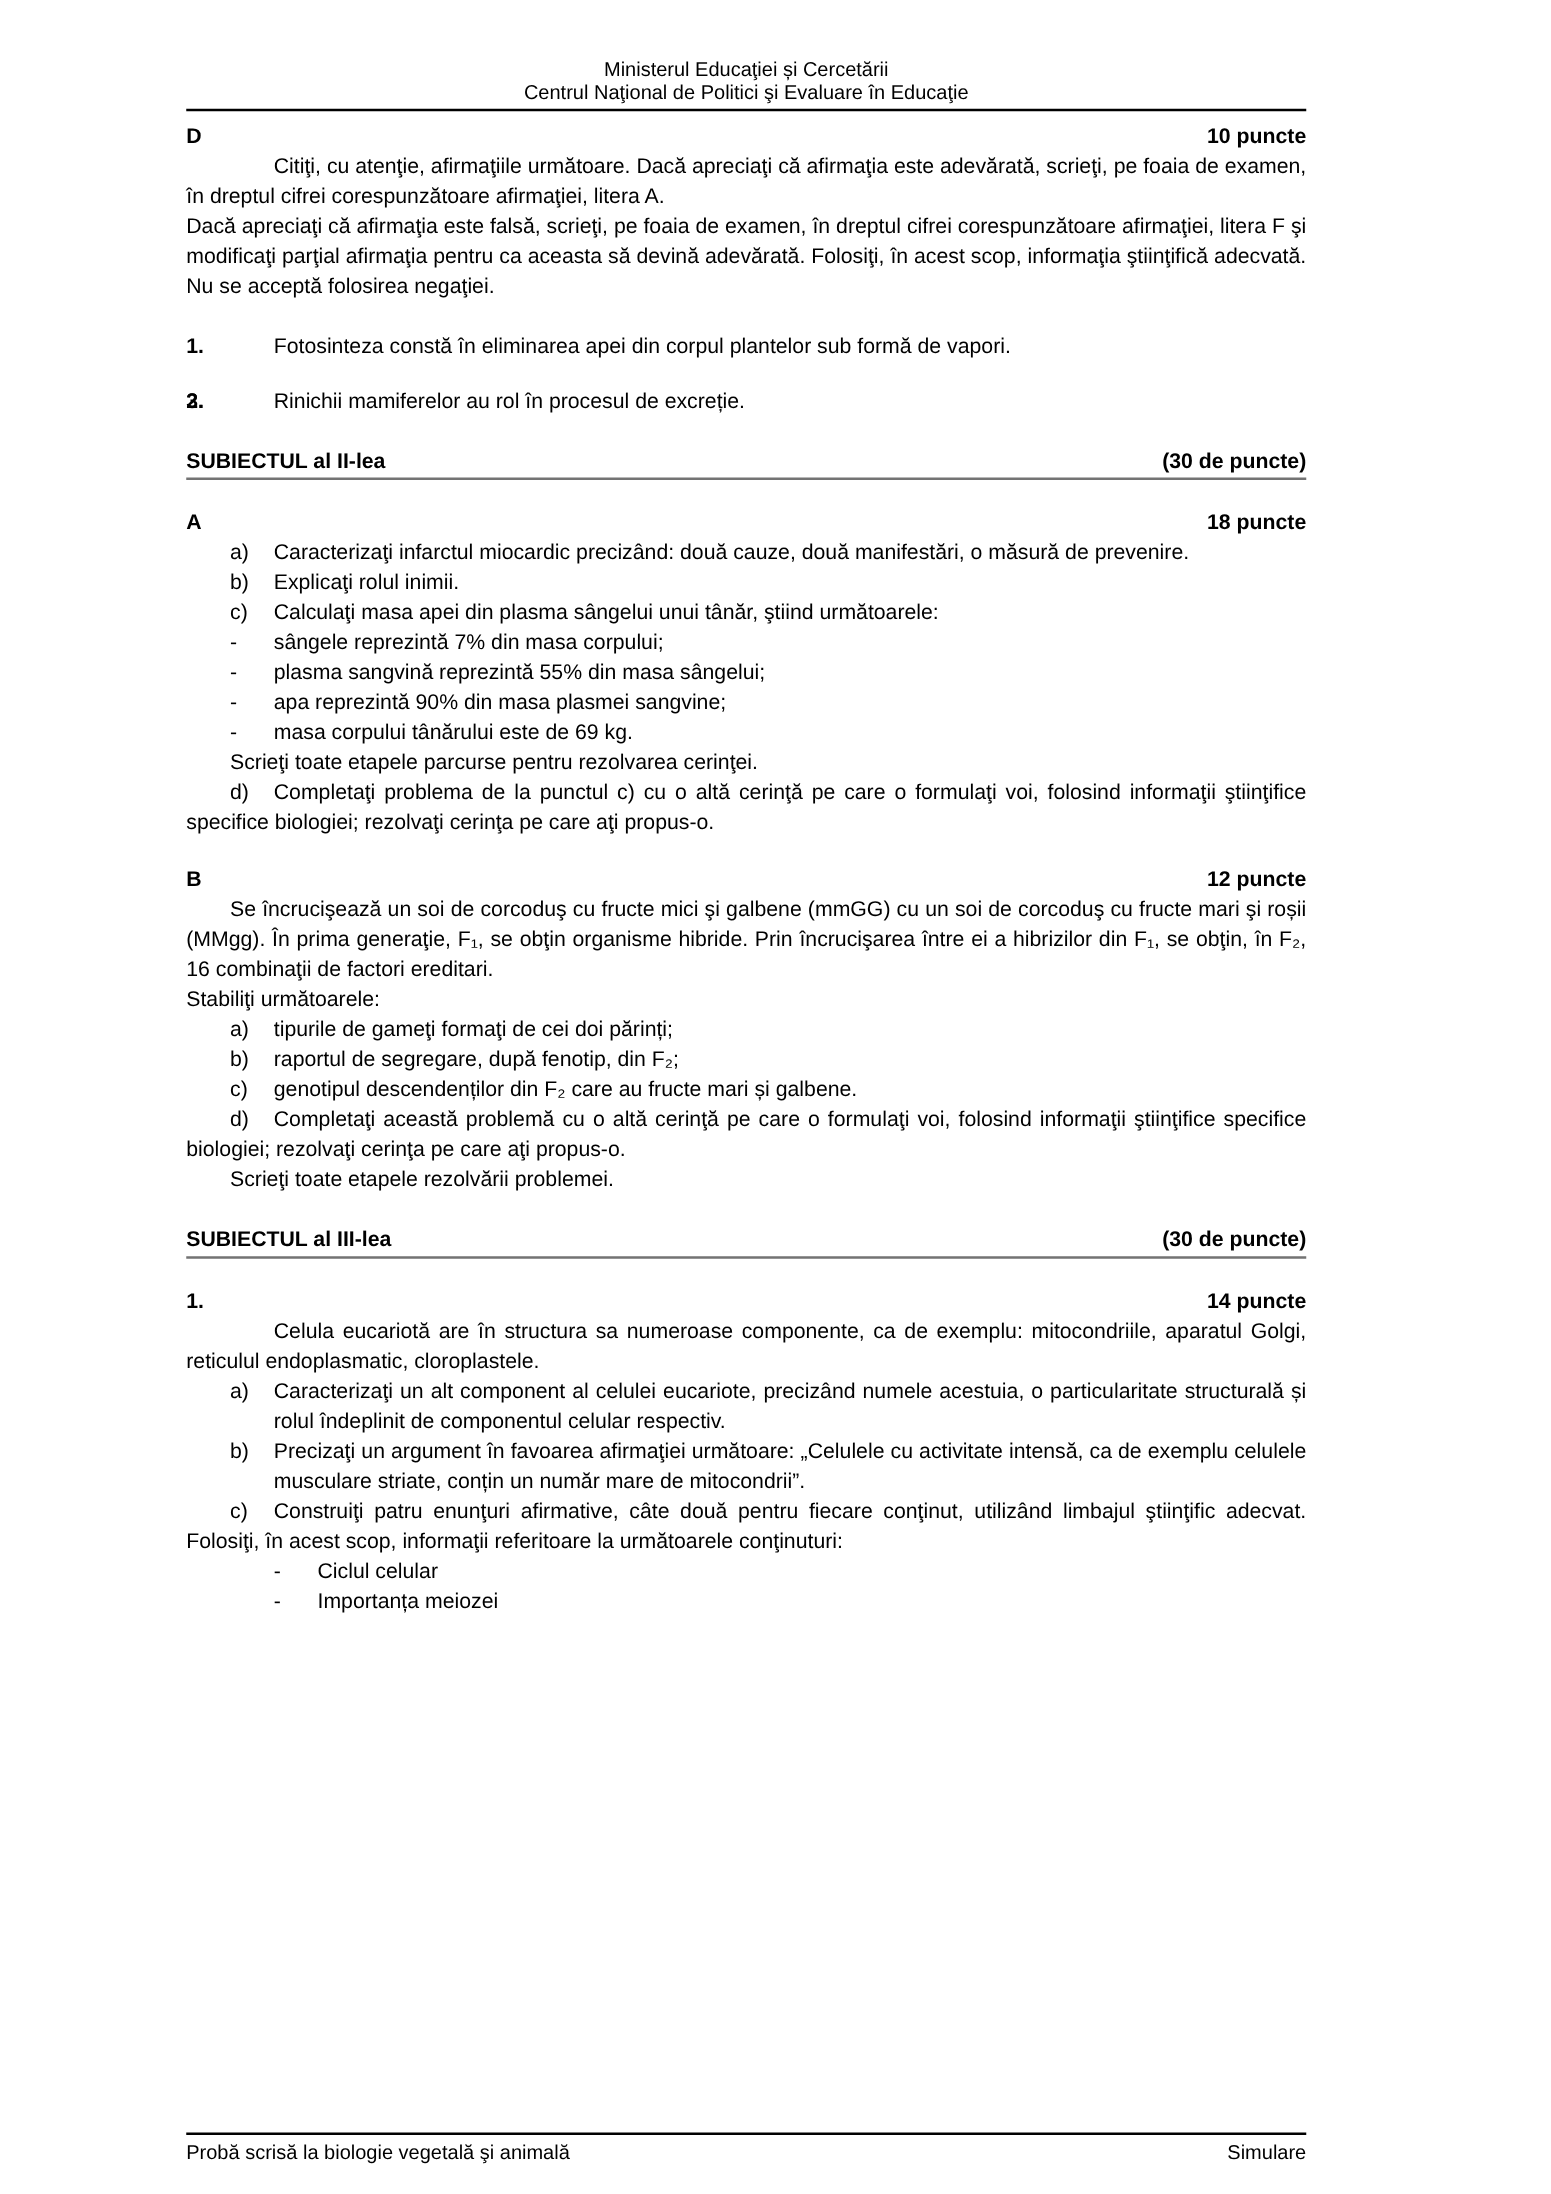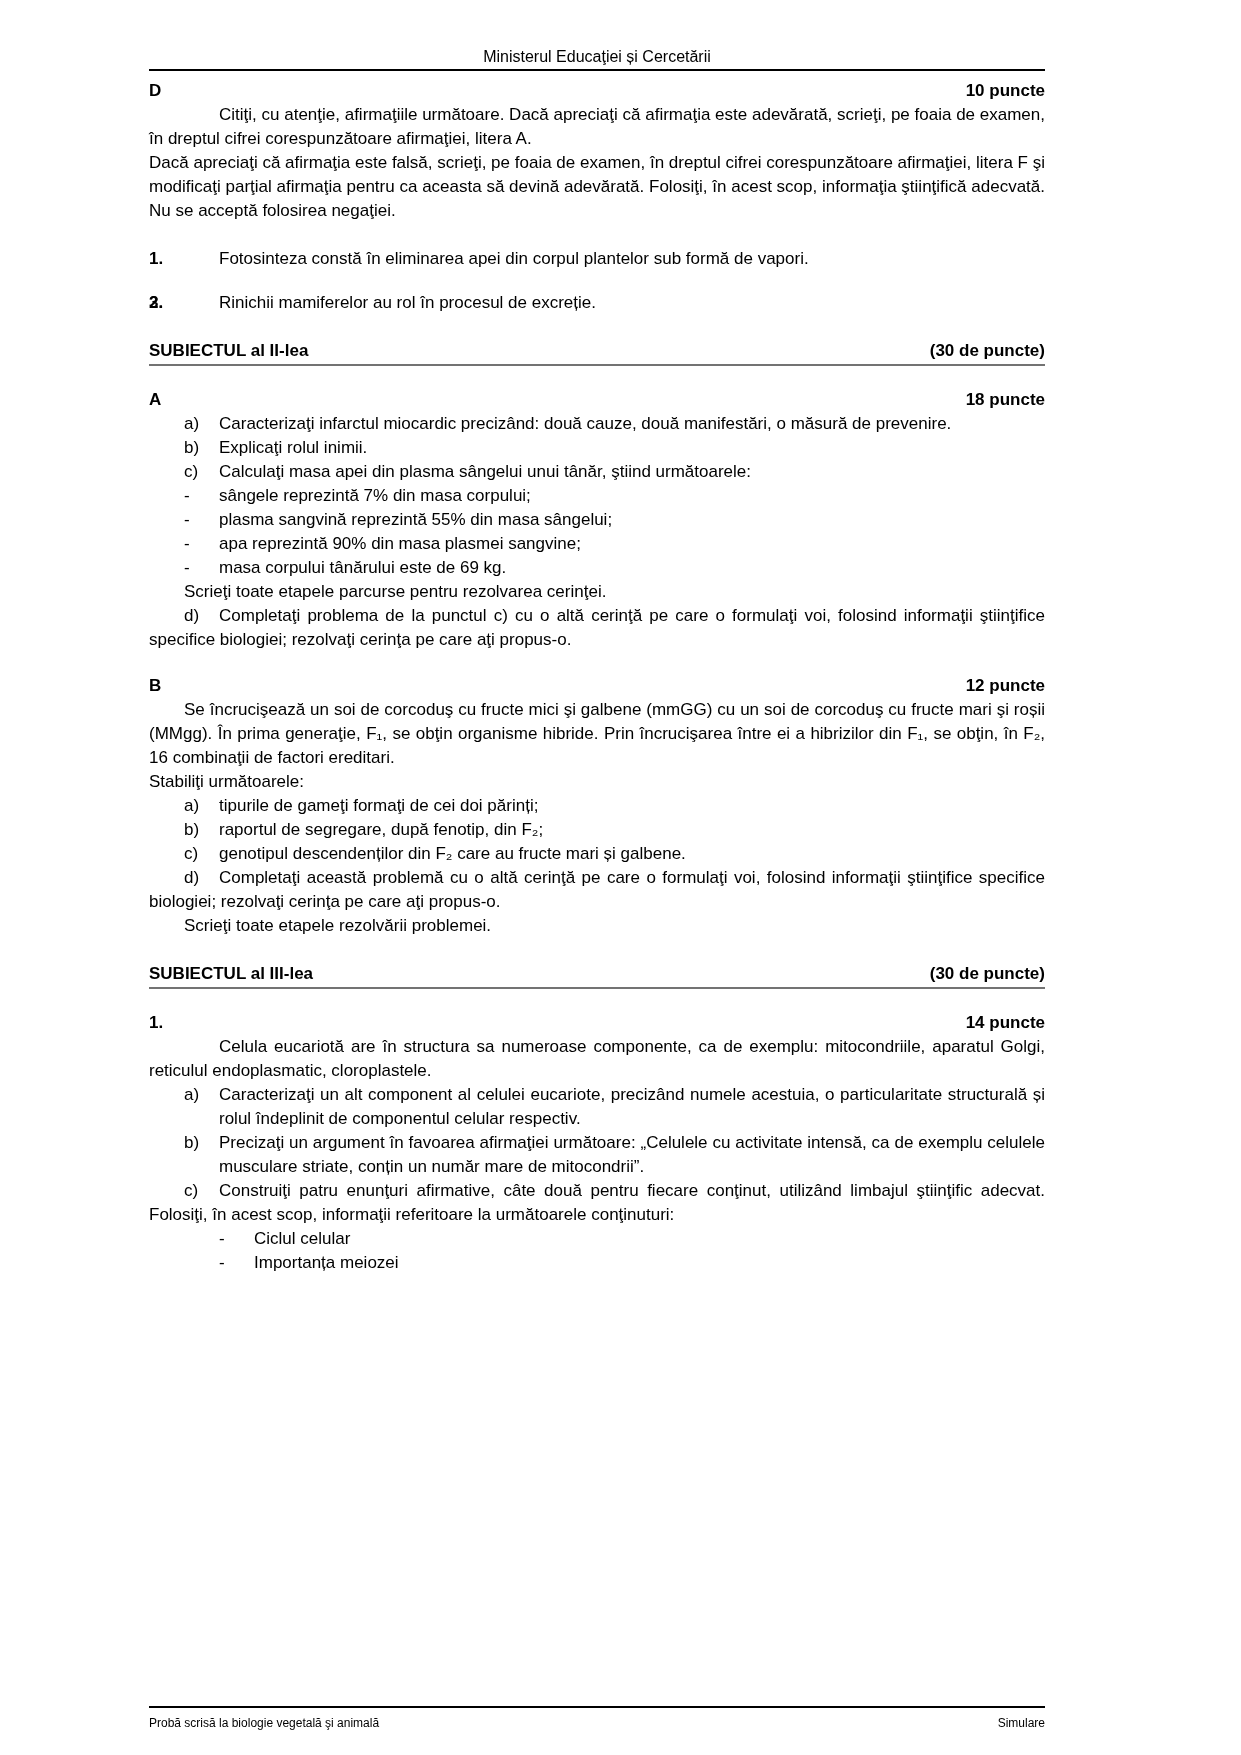--- a/index.html
+++ b/index.html
@@ -45,32 +45,33 @@
   .item-flush .marker { display: inline-block; width: 35px; text-indent: 0; }
   .note { padding-left: 35px; }
   .plain { text-align: justify; }
   .topic { position: relative; padding-left: 105px; }
   .topic .marker { position: absolute; left: 70px; }
   .mt22 { margin-top: 22px; }
   .doc-footer {
     position: absolute; left: 105px; width: 896px; top: 1706px;
     border-top: 2px solid #000;
     padding-top: 4px;
-    font-size: 12px; line-height: 22px;
+    font-size: 16px; line-height: 22px;
   }
   .footer-row { display: flex; justify-content: space-between; }
   .footer-page { text-align: center; }
 </style>
 </head>
 <body>
 
 <div class="page">
 
   <header class="doc-header">
     <div>Ministerul Educaţiei și Cercetării</div>
+    <div>Centrul Naţional de Politici şi Evaluare în Educaţie</div>
   </header>
 
   <div class="points-row pr-d">
     <span>D</span>
     <span>10 puncte</span>
   </div>
 
   <p class="par indent70" style="margin:0">Citiţi, cu atenţie, afirmaţiile următoare. Dacă apreciaţi că afirmaţia este adevărată, scrieţi, pe foaia de examen, în dreptul cifrei corespunzătoare afirmaţiei, litera A.</p>
   <p class="par" style="margin:0">Dacă apreciaţi că afirmaţia este falsă, scrieţi, pe foaia de examen, în dreptul cifrei corespunzătoare afirmaţiei, litera F şi modificaţi parţial afirmaţia pentru ca aceasta să devină adevărată. Folosiţi, în acest scop, informaţia ştiinţifică adecvată. Nu se acceptă folosirea negaţiei.</p>
 

